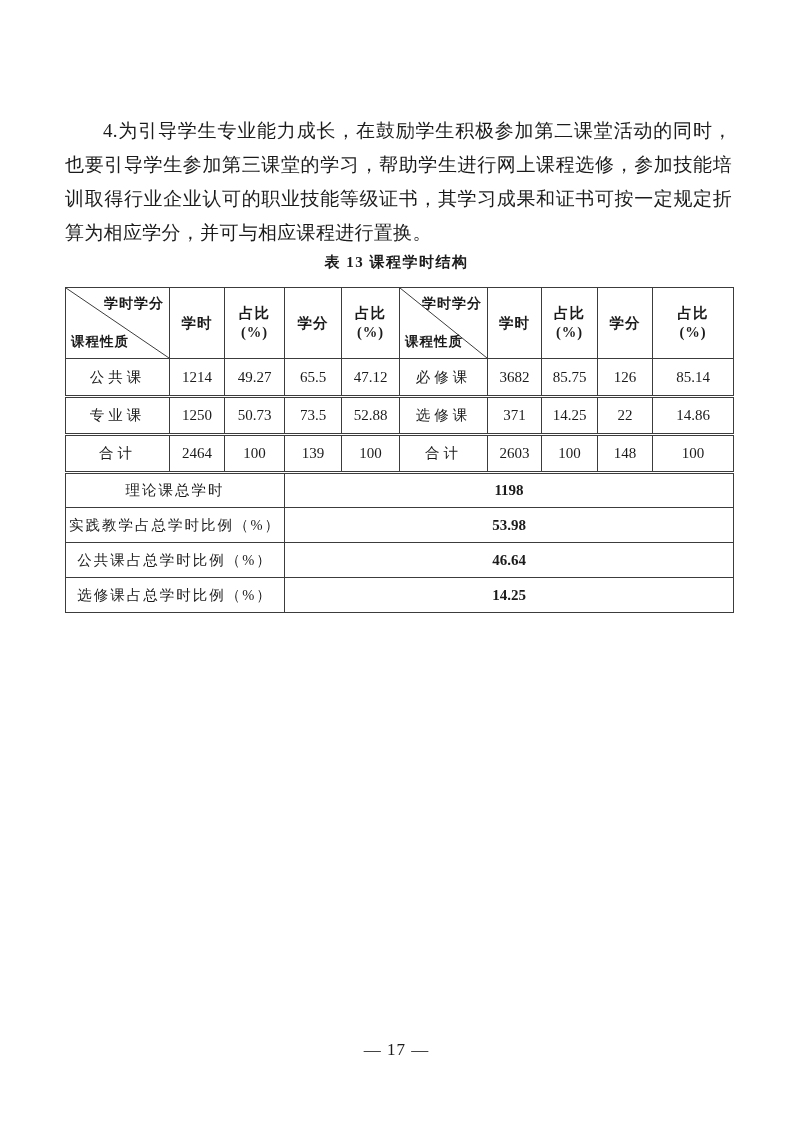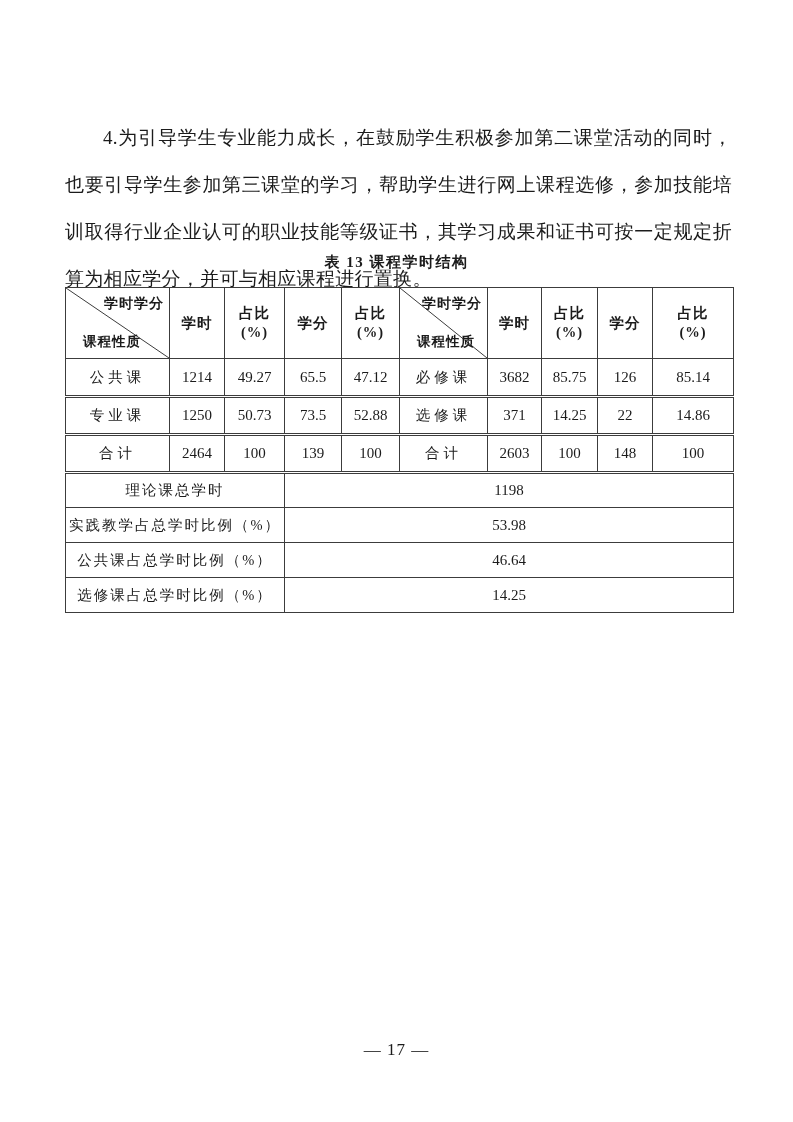--- a/index.html
+++ b/index.html
@@ -11,21 +11,21 @@
     font-family: "Liberation Serif", "DejaVu Serif", serif;
     color: #1b1b1b;
     overflow: hidden;
   }
   .para {
     position: absolute;
     left: 65px;
     top: 95px;
     width: 667px;
     font-size: 19px;
-    line-height: 47px;
+    line-height: 34px;
     text-align: justify;
     text-indent: 2em;
     letter-spacing: 0.3px;
   }
   .tbl-title {
     position: absolute;
     left: 0;
     top: 253px;
     width: 100%;
     text-align: center;
@@ -49,29 +49,29 @@
     overflow: hidden;
   }
   tr.hdr { height: 71px; }
   .th { font-weight: 700; font-size: 14.5px; line-height: 1.3; letter-spacing: 1px; }
   tr.row-data { height: 38px; }
   tr.row-data td { border-bottom: 3px double #3c3c3c; }
   .lbl { font-size: 14.5px; letter-spacing: 4px; }
   .num { font-size: 15px; }
   tr.row-sum { height: 35px; margin-left: 30px; }
   .sum-lbl { font-size: 14.5px; letter-spacing: 2px; }
-  .sum-val { font-size: 15px; }
+  .sum-val { font-size: 15px; font-weight: bold; }
   .diag { position: relative; }
   .diag .dline { position: absolute; left: 0; top: 0; width: 100%; height: 100%; display: block; }
   .diag .dt {
     position: absolute; top: 7px; right: 5px;
     font-weight: 700; font-size: 14px; letter-spacing: 1px;
   }
   .diag .db {
-    position: absolute; bottom: 7px; left: 17px;
+    position: absolute; bottom: 7px; left: 5px;
     font-weight: 700; font-size: 13.5px; letter-spacing: 1px; text-align: right;
   }
   .page-num {
     position: absolute;
     left: 0;
     top: 1040px;
     width: 100%;
     text-align: center;
     font-size: 17px;
     letter-spacing: 1px;

